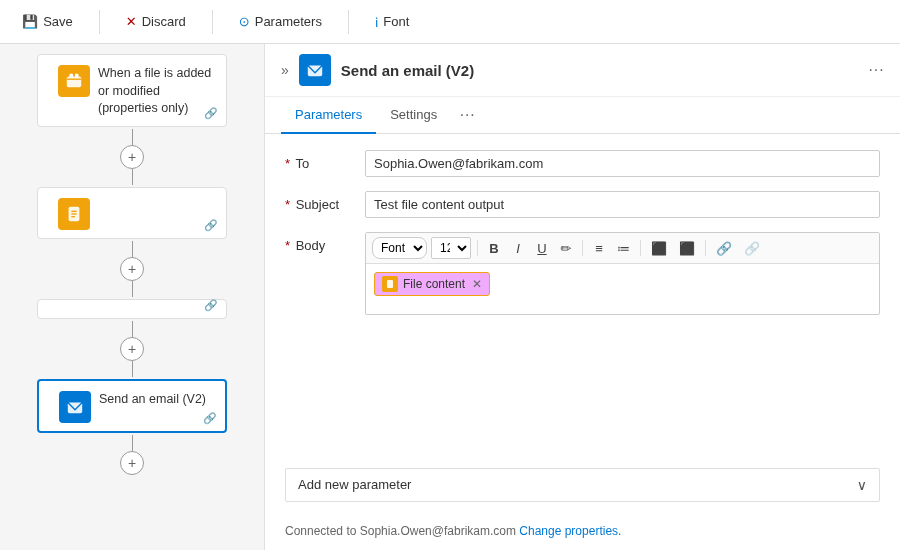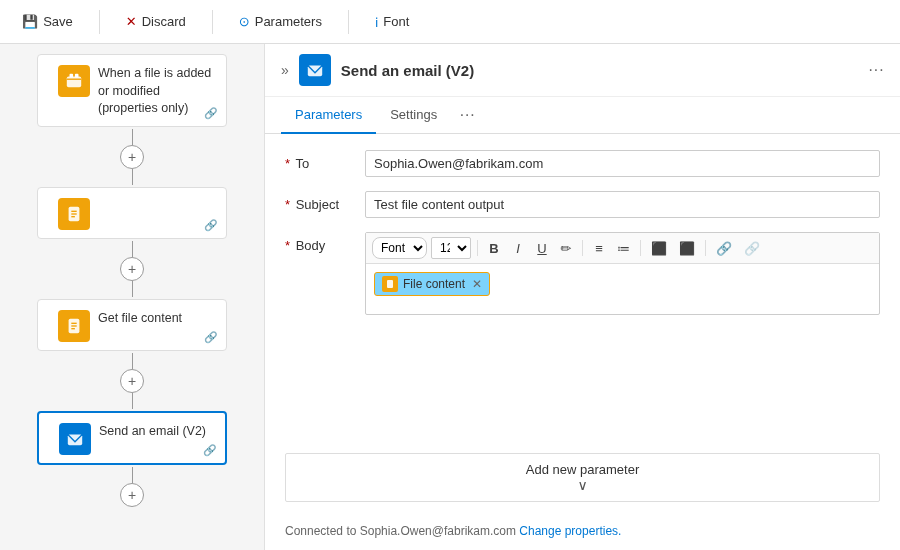--- a/index.html
+++ b/index.html
@@ -198,45 +198,44 @@
       padding: 2px 4px; font-size: 12px; background: #fff; width: 40px;
       cursor: pointer;
     }
     .toolbar-sep { width: 1px; height: 16px; background: #ddd; margin: 0 2px; }
     .body-content {
       padding: 8px;
       min-height: 50px;
     }
     .file-content-tag {
       display: inline-flex; align-items: center; gap: 5px;
-      background: #7dd3fc;
+      background: #f0abfc;
       border: 1px solid #f0a30a;
       border-radius: 3px;
       padding: 3px 7px;
       font-size: 12px;
       color: #333;
     }
     .file-content-tag .tag-icon {
       width: 16px; height: 16px; border-radius: 2px;
       background: #f0a30a;
       display: flex; align-items: center; justify-content: center;
       color: white; font-size: 9px;
     }
     .tag-close { cursor: pointer; color: #666; font-size: 12px; margin-left: 2px; }
 
     
     .add-param-row {
       margin: 6px 20px 14px 20px;
       border: 1px solid #ddd;
       border-radius: 2px;
       padding: 8px 12px;
-      display: flex; align-items: center; justify-content: space-between;
+      display: flex; justify-content: space-between;
       cursor: pointer;
       background: #fff;
-      flex-direction: column;
     }
     .add-param-chevron { color: #555; font-size: 14px; }
 
     
     .connected-info {
       padding: 8px 20px 12px 20px;
       color: #666; font-size: 12px;
     }
     .connected-info a {
       color: #0078d4; text-decoration: none; cursor: pointer;
@@ -306,31 +305,20 @@
       <div class="node-link-icon">🔗</div>
     </div>
 
     <div class="connector-line">
       <div class="line"></div>
       <div class="add-btn">+</div>
       <div class="line"></div>
     </div>
 
     <div class="flow-node">
-      <div class="flow-node-header">
-        <div class="node-icon">
-          <svg width="18" height="18" viewBox="0 0 20 20" fill="white">
-              <rect x="4" y="2" width="12" height="16" rx="2" fill="white" opacity="0.9"></rect>
-              <line x1="7" y1="7" x2="13" y2="7" stroke="#f0a30a" stroke-width="1.5"></line>
-              <line x1="7" y1="10" x2="13" y2="10" stroke="#f0a30a" stroke-width="1.5"></line>
-              <line x1="7" y1="13" x2="11" y2="13" stroke="#f0a30a" stroke-width="1.5"></line>
-            </svg>
-        </div>
-        <div class="node-title">Get file content</div>
-      </div>
       <div class="node-link-icon">🔗</div>
     </div>
 
     <div class="connector-line">
       <div class="line"></div>
       <div class="add-btn">+</div>
       <div class="line"></div>
     </div>
 
     <div class="flow-node selected">

